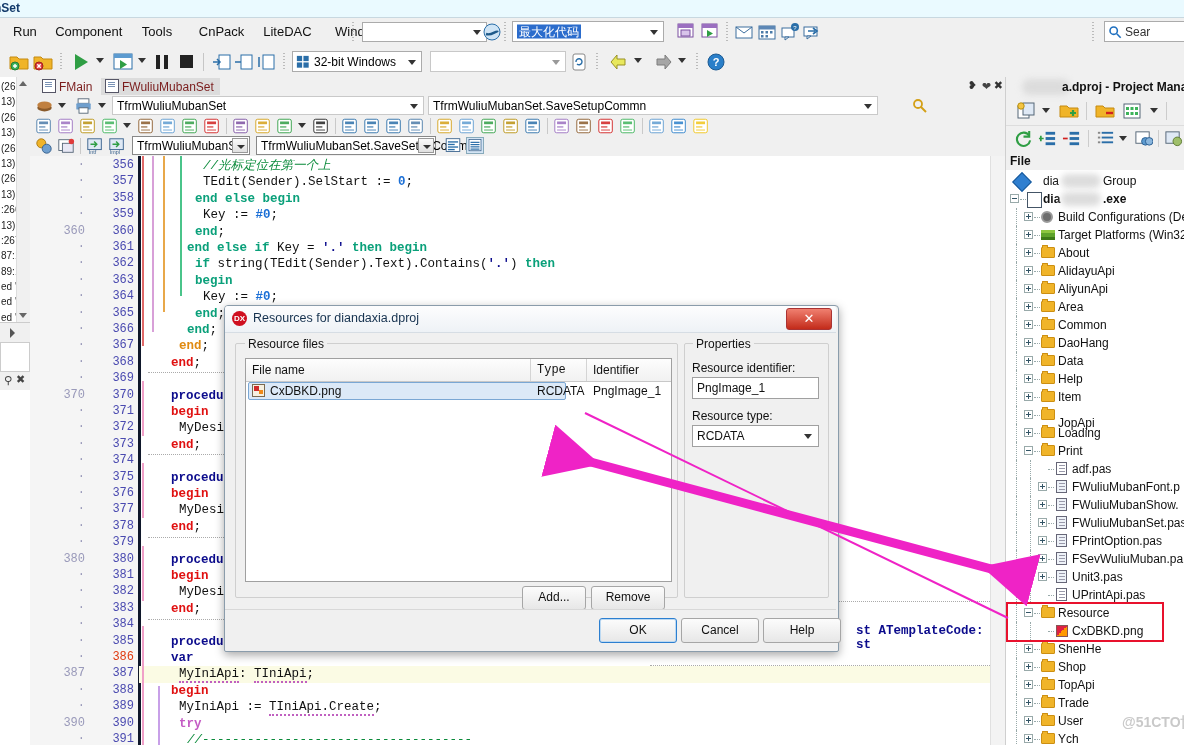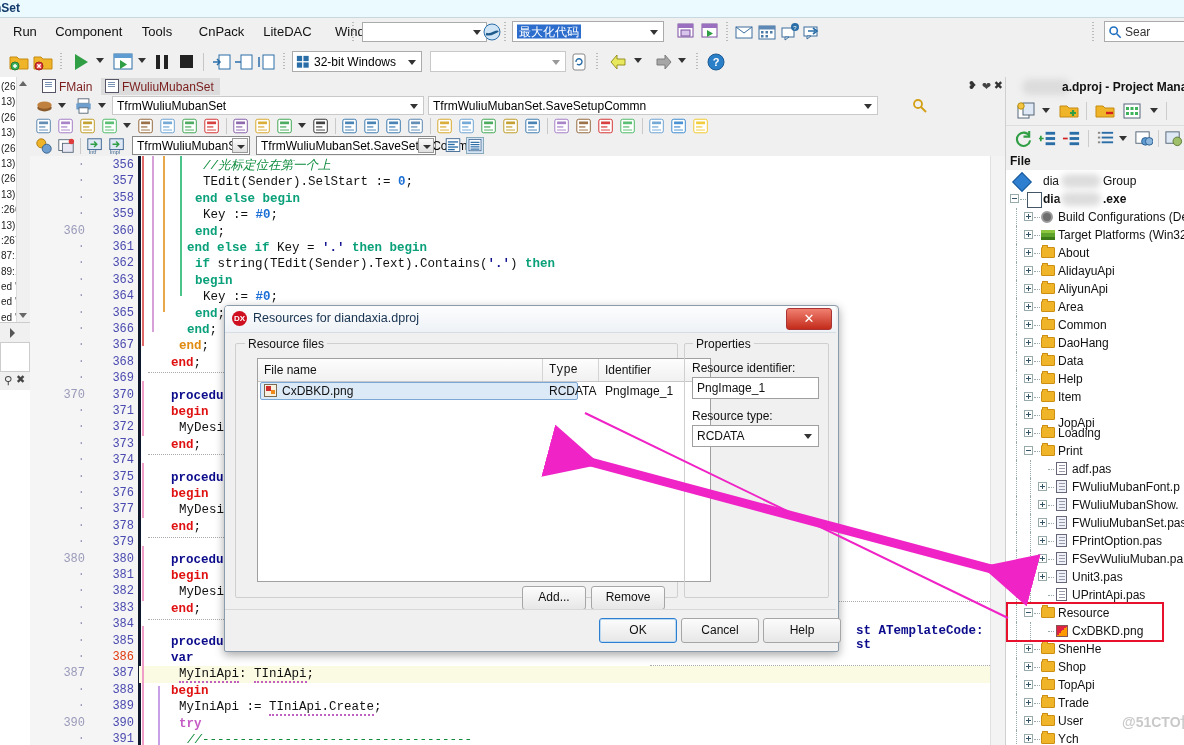--- a/index.html
+++ b/index.html
@@ -1058,21 +1058,21 @@
 <div id="dlg" class="abs">
   <div id="dlgbar">
     <div class="dxico">DX</div>
     <div class="dtitle">Resources for diandaxia.dproj</div>
     <div id="closebtn">✕</div>
   </div>
 
   <div class="gbox" style="left:10px;top:37px;width:441px;height:253px;"></div>
   <div class="glabel" style="left:20px;top:31px;">Resource files</div>
 
-  <div id="listwrap" style="left:32px;top:52px;width:425px;height:222px;padding-left:27px;">
+  <div id="listwrap" style="left:20px;top:52px;width:425px;height:222px;">
     <div id="lhead">
       <div class="hc" style="left:6px;">File name</div>
       <div class="hsep" style="left:284px;"></div>
       <div class="hc" style="left:291px;font-family:Liberation Mono, monospace;">Type</div>
       <div class="hsep" style="left:340px;"></div>
       <div class="hc" style="left:347px;">Identifier</div>
     </div>
     <div id="selrow"></div>
     <div style="position:absolute;left:6px;top:25px;">
       <svg width="13" height="13" viewBox="0 0 13 13">

